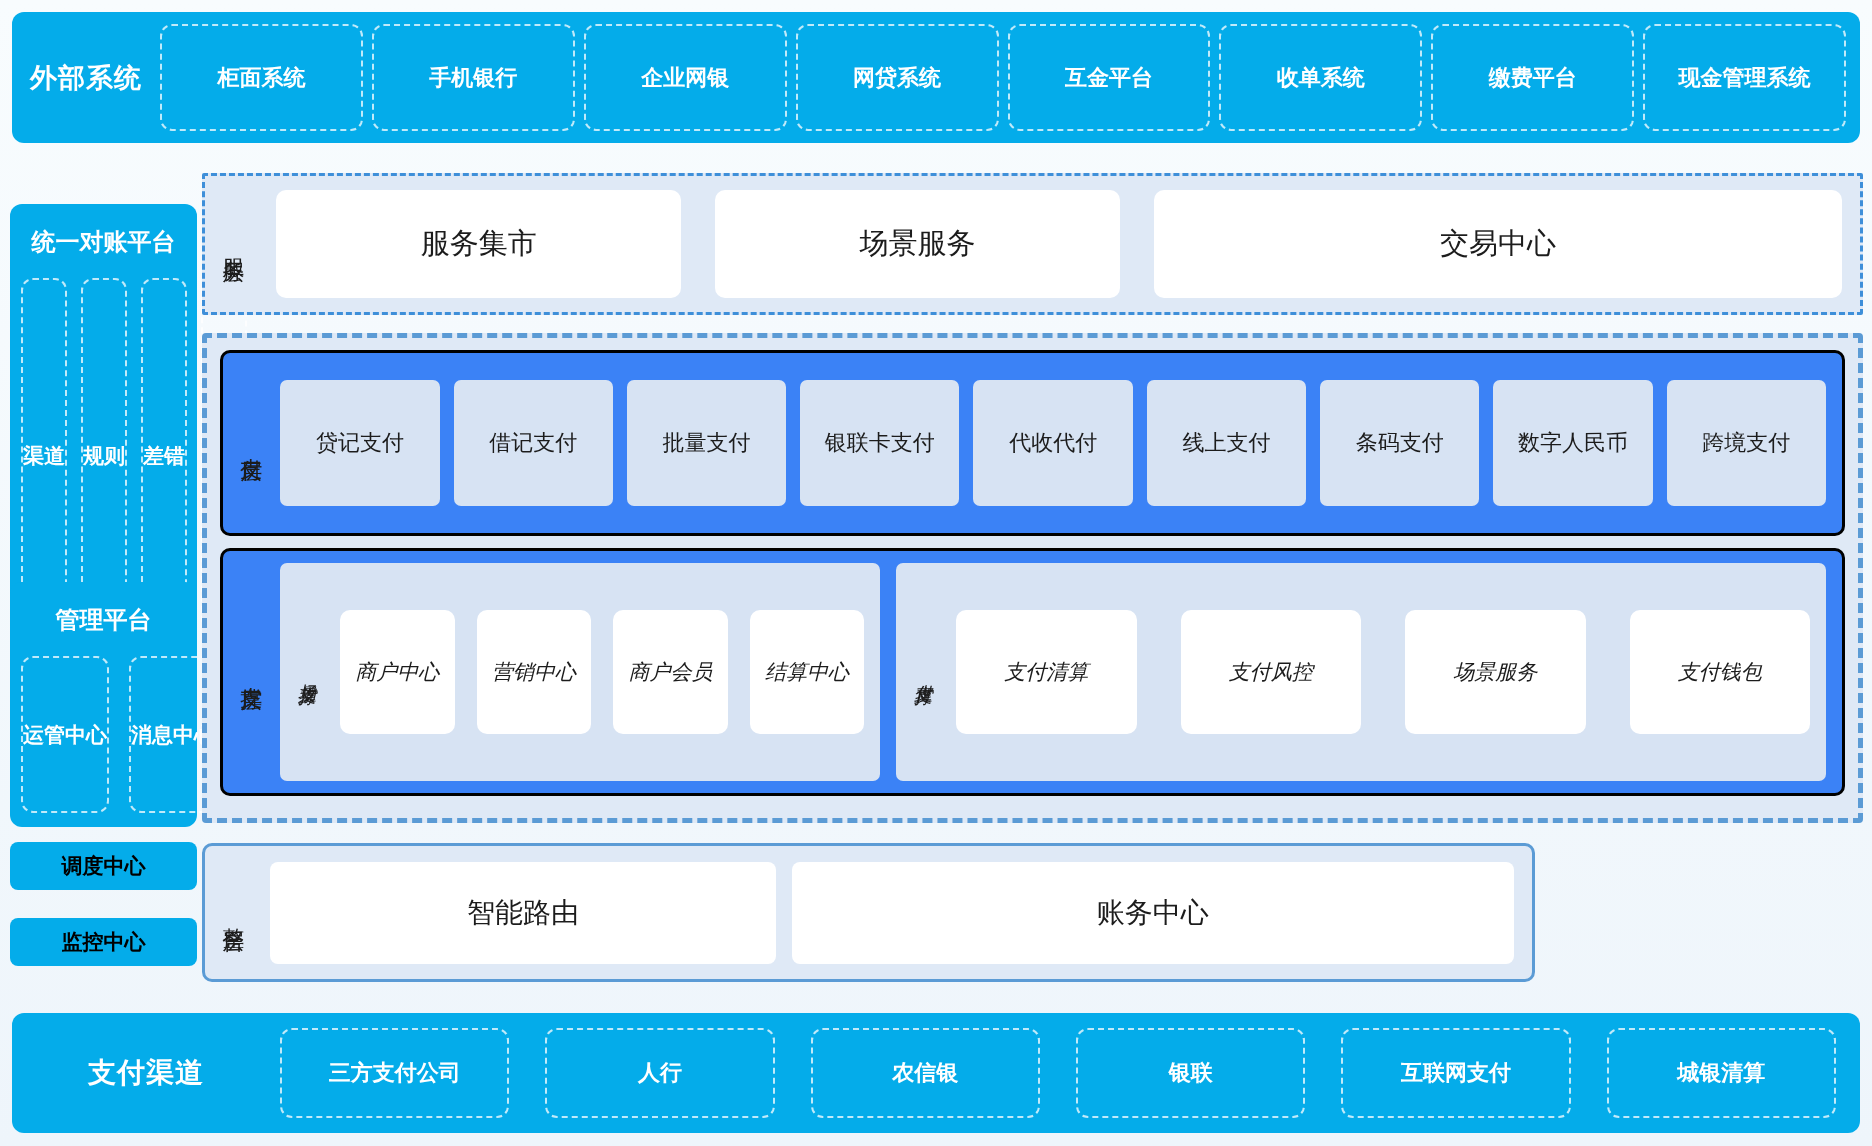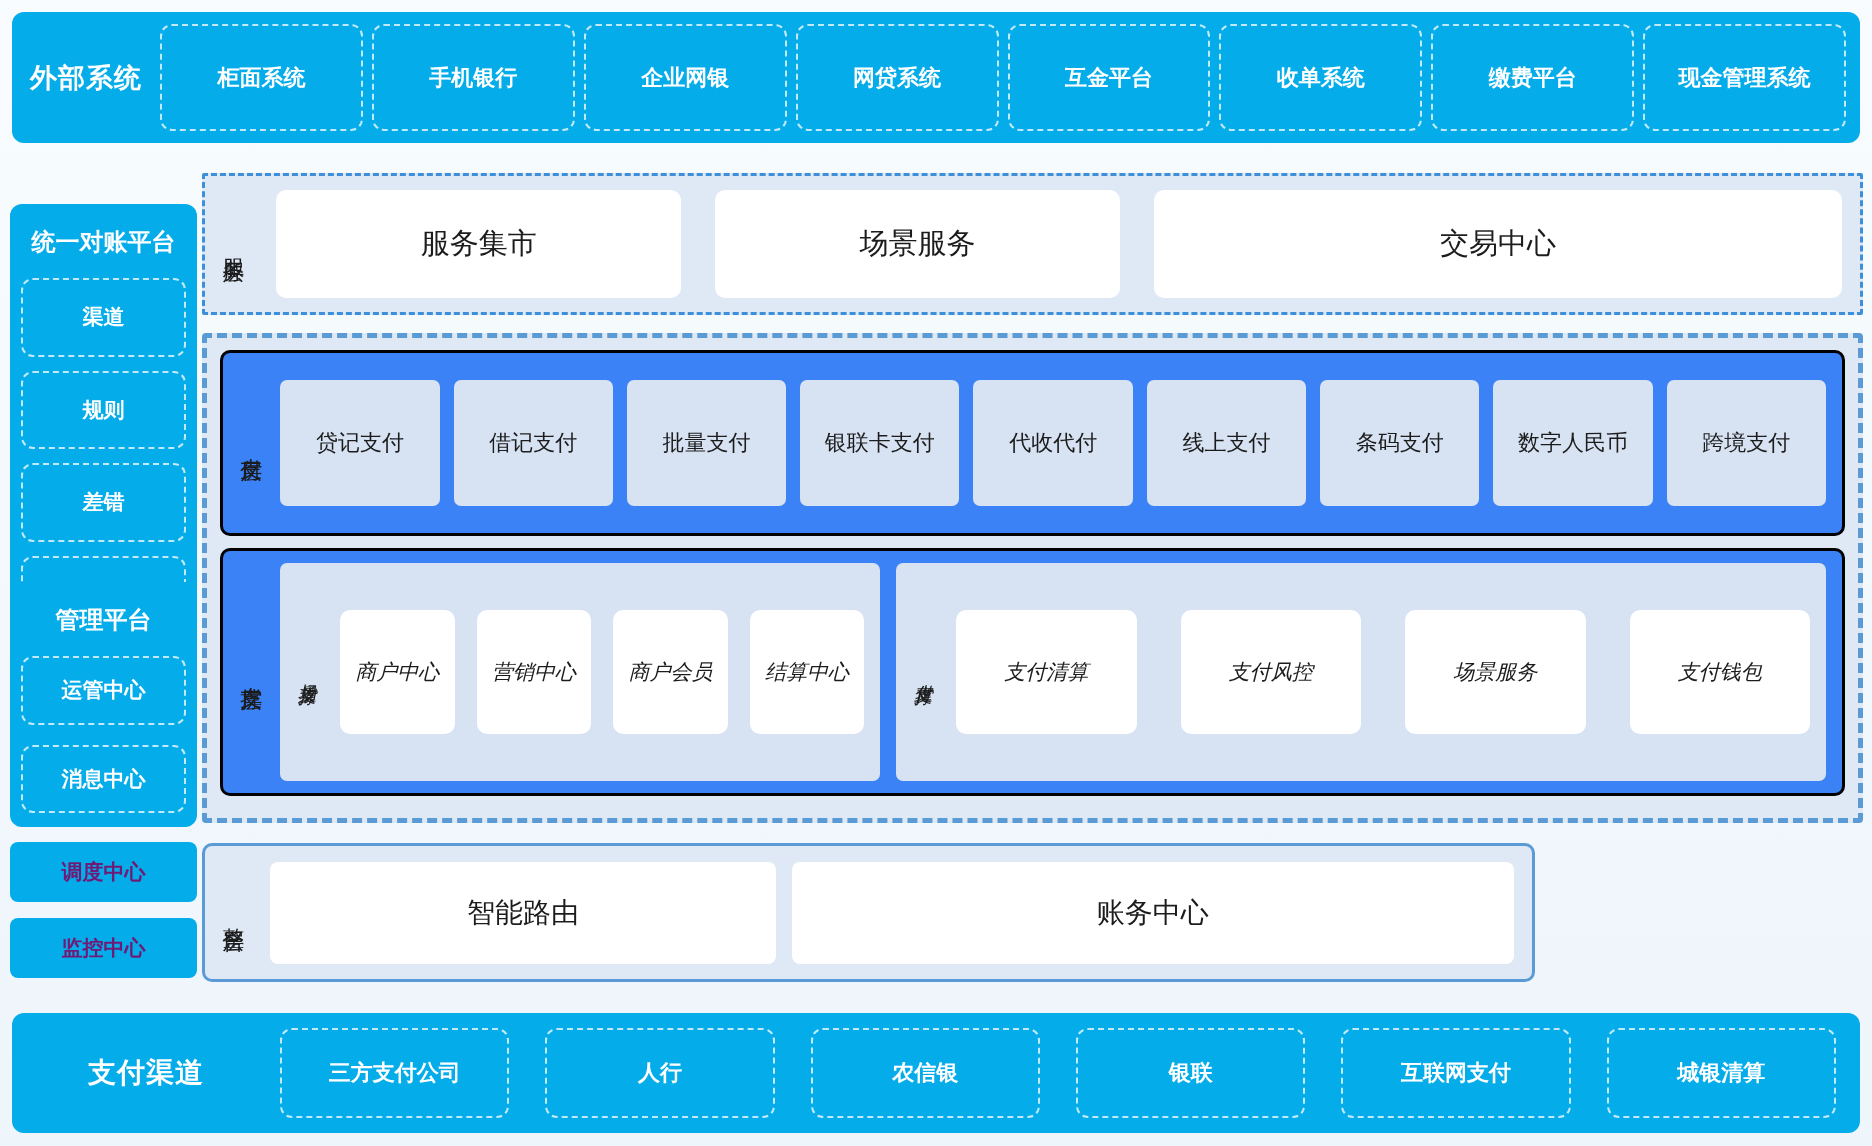--- a/index.html
+++ b/index.html
@@ -42,27 +42,27 @@
     display:flex; flex-direction:column; padding:16px 11px 14px;
   }
   #panel-recon { top:170px; height:444px;margin-top:34px; }
   #panel-mgmt  { top:582px; height:245px; }
   .side-title {
     color:#fff; font-weight:bold; font-size:24px; text-align:center;
     margin:6px 0 20px; white-space:nowrap;
   }
   #panel-recon .side-list { gap:14px; }
   #panel-mgmt  .side-list { gap:20px; }
-  .side-list { display:flex; flex-direction:column; flex:1; }
+  .side-list { display:flex; flex-direction:row; flex:1; }
   .side-list .dash-item { flex:1; font-size:21px; }
   .solo-box {
-    position:absolute; left:10px; width:187px; height:60px;
+    position:absolute; left:10px; width:187px; height:48px;
     background:#04ACEA; border-radius:8px;
     display:flex; align-items:center; justify-content:center;
-    color:#701a75; font-size:21px; font-weight:bold;
+    color:#000000; font-size:21px; font-weight:bold;
   }
   #solo-dispatch { top:842px; }
   #solo-monitor  { top:918px; }
 
   
   .vlabel {
     writing-mode:vertical-lr; text-orientation:upright;
     font-size:22px; line-height:1.15; color:#1c1c1c; letter-spacing:2px;
     flex:0 0 auto; text-align:center; white-space:nowrap;
   }

